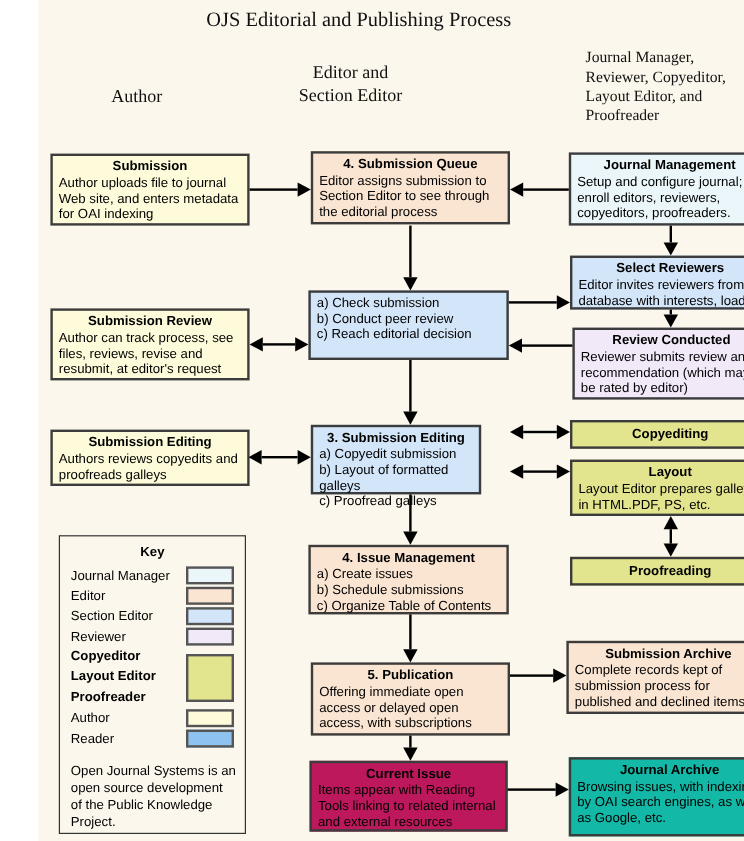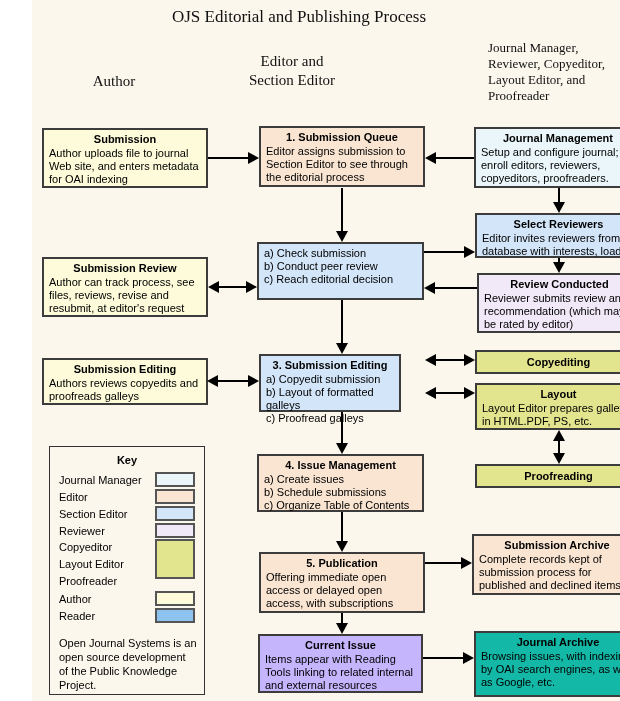--- a/index.html
+++ b/index.html
@@ -47,21 +47,21 @@
     border-bottom:11px solid #000;border-left:6px solid transparent;border-right:6px solid transparent;
   }
   .key-box{
     position:absolute;left:17px;top:446px;width:156px;height:249px;
     border:1px solid #333;box-sizing:border-box;padding:7px 9px;
   }
   .key-title{font-weight:bold;font-size:11px;text-align:center;margin-bottom:5px;}
   .key-row{display:flex;justify-content:space-between;align-items:center;height:17px;}
   .key-label{font-size:11px;}
   .swatch{width:36px;height:11px;border:2px solid #555;box-sizing:content-box;}
-  .key-group{display:flex;justify-content:space-between;align-items:flex-start;}
+  .key-group{display:flex;justify-content:space-between;align-items:center;font-weight:bold;}
   .key-group-labels .key-label{display:block;height:17px;line-height:17px;}
   .swatch.tall{height:36px;}
   .key-note{font-size:11px;line-height:14px;margin:12px 0 0 0;width:138px;}
   .key-url{font-size:11px;text-align:center;margin-top:12px;}
 </style>
 </head>
 <body>
 
 <div class="stage">
 
@@ -81,21 +81,21 @@
   <div class="box" style="left: 10px; top: 257px; width: 166px; height: 60px; background: rgb(253, 251, 217);">
     <div class="box-title">Submission Review</div>
     <div class="box-body">Author can track process, see files, reviews, revise and resubmit, at editor's request</div>
   </div>
   <div class="box" style="left: 10px; top: 358px; width: 166px; height: 47px; background: rgb(253, 251, 217);">
     <div class="box-title">Submission Editing</div>
     <div class="box-body">Authors reviews copyedits and proofreads galleys</div>
   </div>
 
   <div class="box" style="left: 227px; top: 126px; width: 166px; height: 61px; background: rgb(250, 229, 210);">
-    <div class="box-title">1. Submission Queue</div>
+    <div class="box-title">4. Submission Queue</div>
     <div class="box-body">Editor assigns submission to Section Editor to see through the editorial process</div>
   </div>
   <div class="box" style="left: 225px; top: 242px; width: 167px; height: 58px; background: rgb(211, 229, 248);">
     <div class="box-body">a) Check submission
 b) Conduct peer review
 c) Reach editorial decision</div>
   </div>
   <div class="box" style="left: 227px; top: 354px; width: 142px; height: 58px; background: rgb(211, 229, 248);">
     <div class="box-title">3. Submission Editing</div>
     <div class="box-body">a) Copyedit submission
@@ -105,21 +105,21 @@
   <div class="box" style="left: 225px; top: 454px; width: 167px; height: 58px; background: rgb(250, 229, 210);">
     <div class="box-title">4. Issue Management</div>
     <div class="box-body">a) Create issues
 b) Schedule submissions
 c) Organize Table of Contents</div>
   </div>
   <div class="box" style="left: 227px; top: 552px; width: 166px; height: 61px; background: rgb(250, 229, 210);">
     <div class="box-title">5. Publication</div>
     <div class="box-body">Offering immediate open access or delayed open access, with subscriptions</div>
   </div>
-  <div class="box" style="left: 226px; top: 634px; width: 165px; height: 59px; background: #c4b5fd;">
+  <div class="box" style="left: 226px; top: 634px; width: 165px; height: 59px; background: #be185d;">
     <div class="box-title">Current Issue</div>
     <div class="box-body">Items appear with Reading Tools linking to related internal and external resources</div>
   </div>
 
   <div class="box" style="left: 442px; top: 127px; width: 168px; height: 61px; background: rgb(234, 246, 249);">
     <div class="box-title">Journal Management</div>
     <div class="box-body">Setup and configure journal; enroll editors, reviewers, copyeditors, proofreaders.</div>
   </div>
   <div class="box" style="left: 443px; top: 213px; width: 167px; height: 45px; background: rgb(211, 229, 248);">
     <div class="box-title">Select Reviewers</div>

